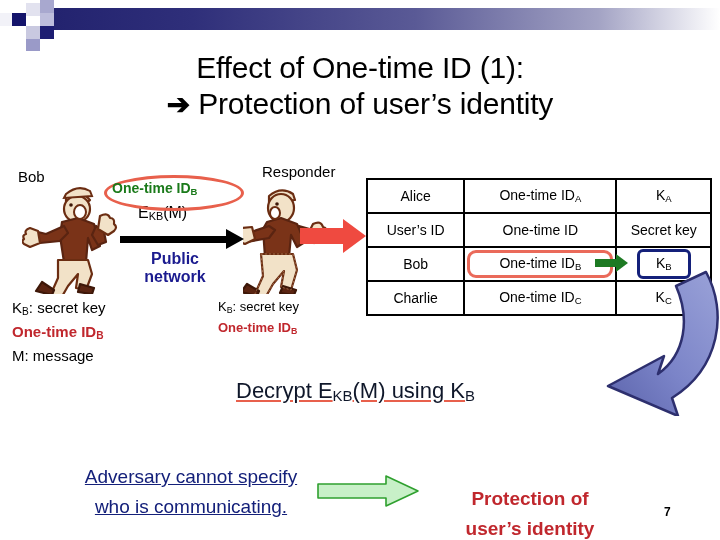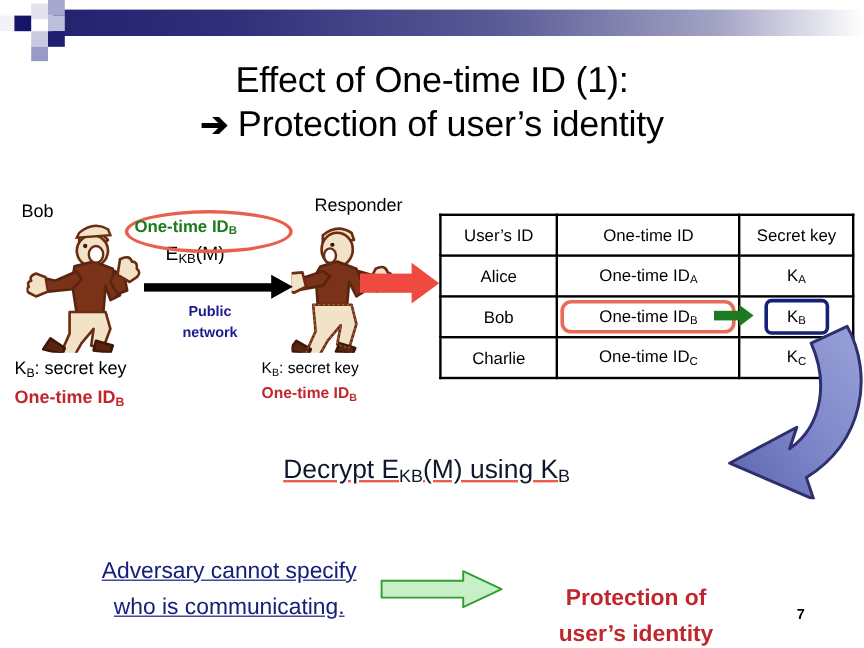--- a/index.html
+++ b/index.html
@@ -65,21 +65,21 @@
   .net-arrow{
     position:absolute;left:120px;top:236px;width:108px;height:7px;background:#000;
   }
   .net-arrow:after{
     content:"";position:absolute;right:-16px;top:-7px;
     border-top:10px solid transparent;border-bottom:10px solid transparent;
     border-left:18px solid #000;
   }
   .public-net{
     position:absolute;left:120px;top:250px;width:110px;text-align:center;
-    color:#1b1b8f;font-size:12px;font-weight:bold;line-height:18px;
+    color:#1b1b8f;font-size:16px;font-weight:bold;line-height:18px;
   }
 
   .legend-left{position:absolute;left:12px;top:298px;font-size:15px;line-height:20px;}
   .legend-right{position:absolute;left:218px;top:298px;font-size:13px;line-height:18px;}
   .red-txt{color:#c0272d;font-weight:bold;}
   .blk-txt{color:#000;}
 
   
   .red-arrow{
     position:absolute;left:300px;top:228px;width:44px;height:16px;background:#ef4a40;
@@ -231,49 +231,50 @@
     <span>network</span>
   </div>
 
   <div class="legend-left">
     <div class="blk-txt">
       <span>K</span><sub>B</sub><span>: secret key</span>
     </div>
     <div class="red-txt">
       <span>One-time ID</span><sub>B</sub>
     </div>
+    <div class="blk-txt">M: message</div>
   </div>
 
   <div class="legend-right">
     <div class="blk-txt">
       <span>K</span><sub>B</sub><span>: secret key</span>
     </div>
     <div class="red-txt">
       <span>One-time ID</span><sub>B</sub>
     </div>
   </div>
 
   <div class="red-arrow"></div>
 
   <table class="tbl">
     <tbody>
       <tr>
+        <td>Alice</td>
+        <td>
+          <span>One-time ID</span><sub>A</sub>
+        </td>
+        <td>
+          <span>K</span><sub>A</sub>
+        </td>
+      </tr>
+
+      <tr>
         <td class="c-user">User’s ID</td>
         <td class="c-otid">One-time ID</td>
         <td class="c-key">Secret key</td>
-      </tr>
-
-      <tr>
-        <td>Alice</td>
-        <td>
-          <span>One-time ID</span><sub>A</sub>
-        </td>
-        <td>
-          <span>K</span><sub>A</sub>
-        </td>
       </tr>
 
       <tr>
         <td>Bob</td>
         <td class="cell-rel">
           <span>One-time ID</span><sub>B</sub>
           <span class="hl-red"></span>
         </td>
         <td class="cell-rel">
           <span class="green-arrow"></span>

